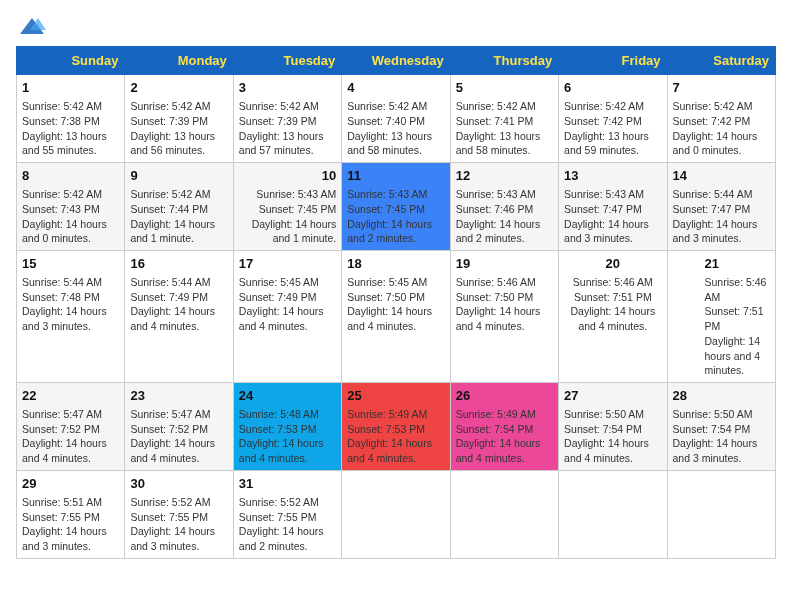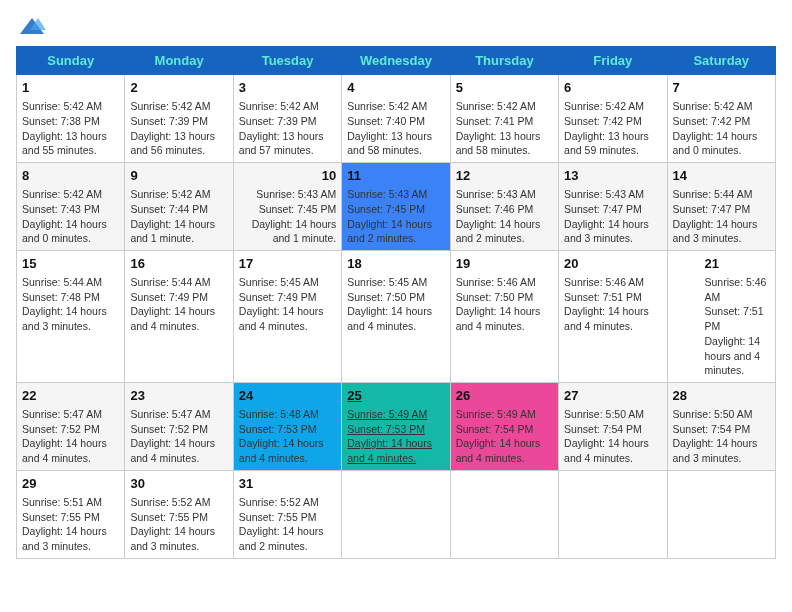--- a/index.html
+++ b/index.html
@@ -33,22 +33,22 @@
       font-size: 14px;
       color: #444;
     }
     .calendar {
       width: 100%;
       border-collapse: collapse;
       font-size: 10.5px;
     }
     .calendar th {
       background-color: #1565C0;
-      color: #5eead4;
-      text-align: center;
+      color: #fde047;
+      text-align: right;
       padding: 6px 6px;
       font-size: 13px;
       font-weight: bold;
       border: 1px solid #1565C0;
     }
     .calendar td {
       vertical-align: top;
       border: 1px solid #ccc;
       padding: 4px 5px;
       width: 14.28%;
@@ -222,21 +222,21 @@
           <div>Sunrise: 5:45 AM</div>
           <div>Sunset: 7:50 PM</div>
           <div>Daylight: 14 hours and 4 minutes.</div>
         </td>
         <td style="background-color: rgb(255, 255, 255);">
           <span class="day-num">19</span>
           <div>Sunrise: 5:46 AM</div>
           <div>Sunset: 7:50 PM</div>
           <div>Daylight: 14 hours and 4 minutes.</div>
         </td>
-        <td style="background-color: rgb(255, 255, 255);">
+        <td style="background-color: rgb(255, 255, 255); text-align: center;">
           <span class="day-num">20</span>
           <div>Sunrise: 5:46 AM</div>
           <div>Sunset: 7:51 PM</div>
           <div>Daylight: 14 hours and 4 minutes.</div>
         </td>
         <td style="background-color: rgb(255, 255, 255); padding-left: 37px;">
           <span class="day-num">21</span>
           <div>Sunrise: 5:46 AM</div>
           <div>Sunset: 7:51 PM</div>
           <div>Daylight: 14 hours and 4 minutes.</div>
@@ -254,21 +254,21 @@
           <div>Sunrise: 5:47 AM</div>
           <div>Sunset: 7:52 PM</div>
           <div>Daylight: 14 hours and 4 minutes.</div>
         </td>
         <td style="background-color: #0ea5e9;">
           <span class="day-num">24</span>
           <div>Sunrise: 5:48 AM</div>
           <div>Sunset: 7:53 PM</div>
           <div>Daylight: 14 hours and 4 minutes.</div>
         </td>
-        <td style="background-color: #14b8a6; text-decoration: underline;">
+        <td style="background-color: #ef4444;">
           <span class="day-num">25</span>
           <div>Sunrise: 5:49 AM</div>
           <div>Sunset: 7:53 PM</div>
           <div>Daylight: 14 hours and 4 minutes.</div>
         </td>
         <td style="background-color: #ec4899;">
           <span class="day-num">26</span>
           <div>Sunrise: 5:49 AM</div>
           <div>Sunset: 7:54 PM</div>
           <div>Daylight: 14 hours and 4 minutes.</div>

